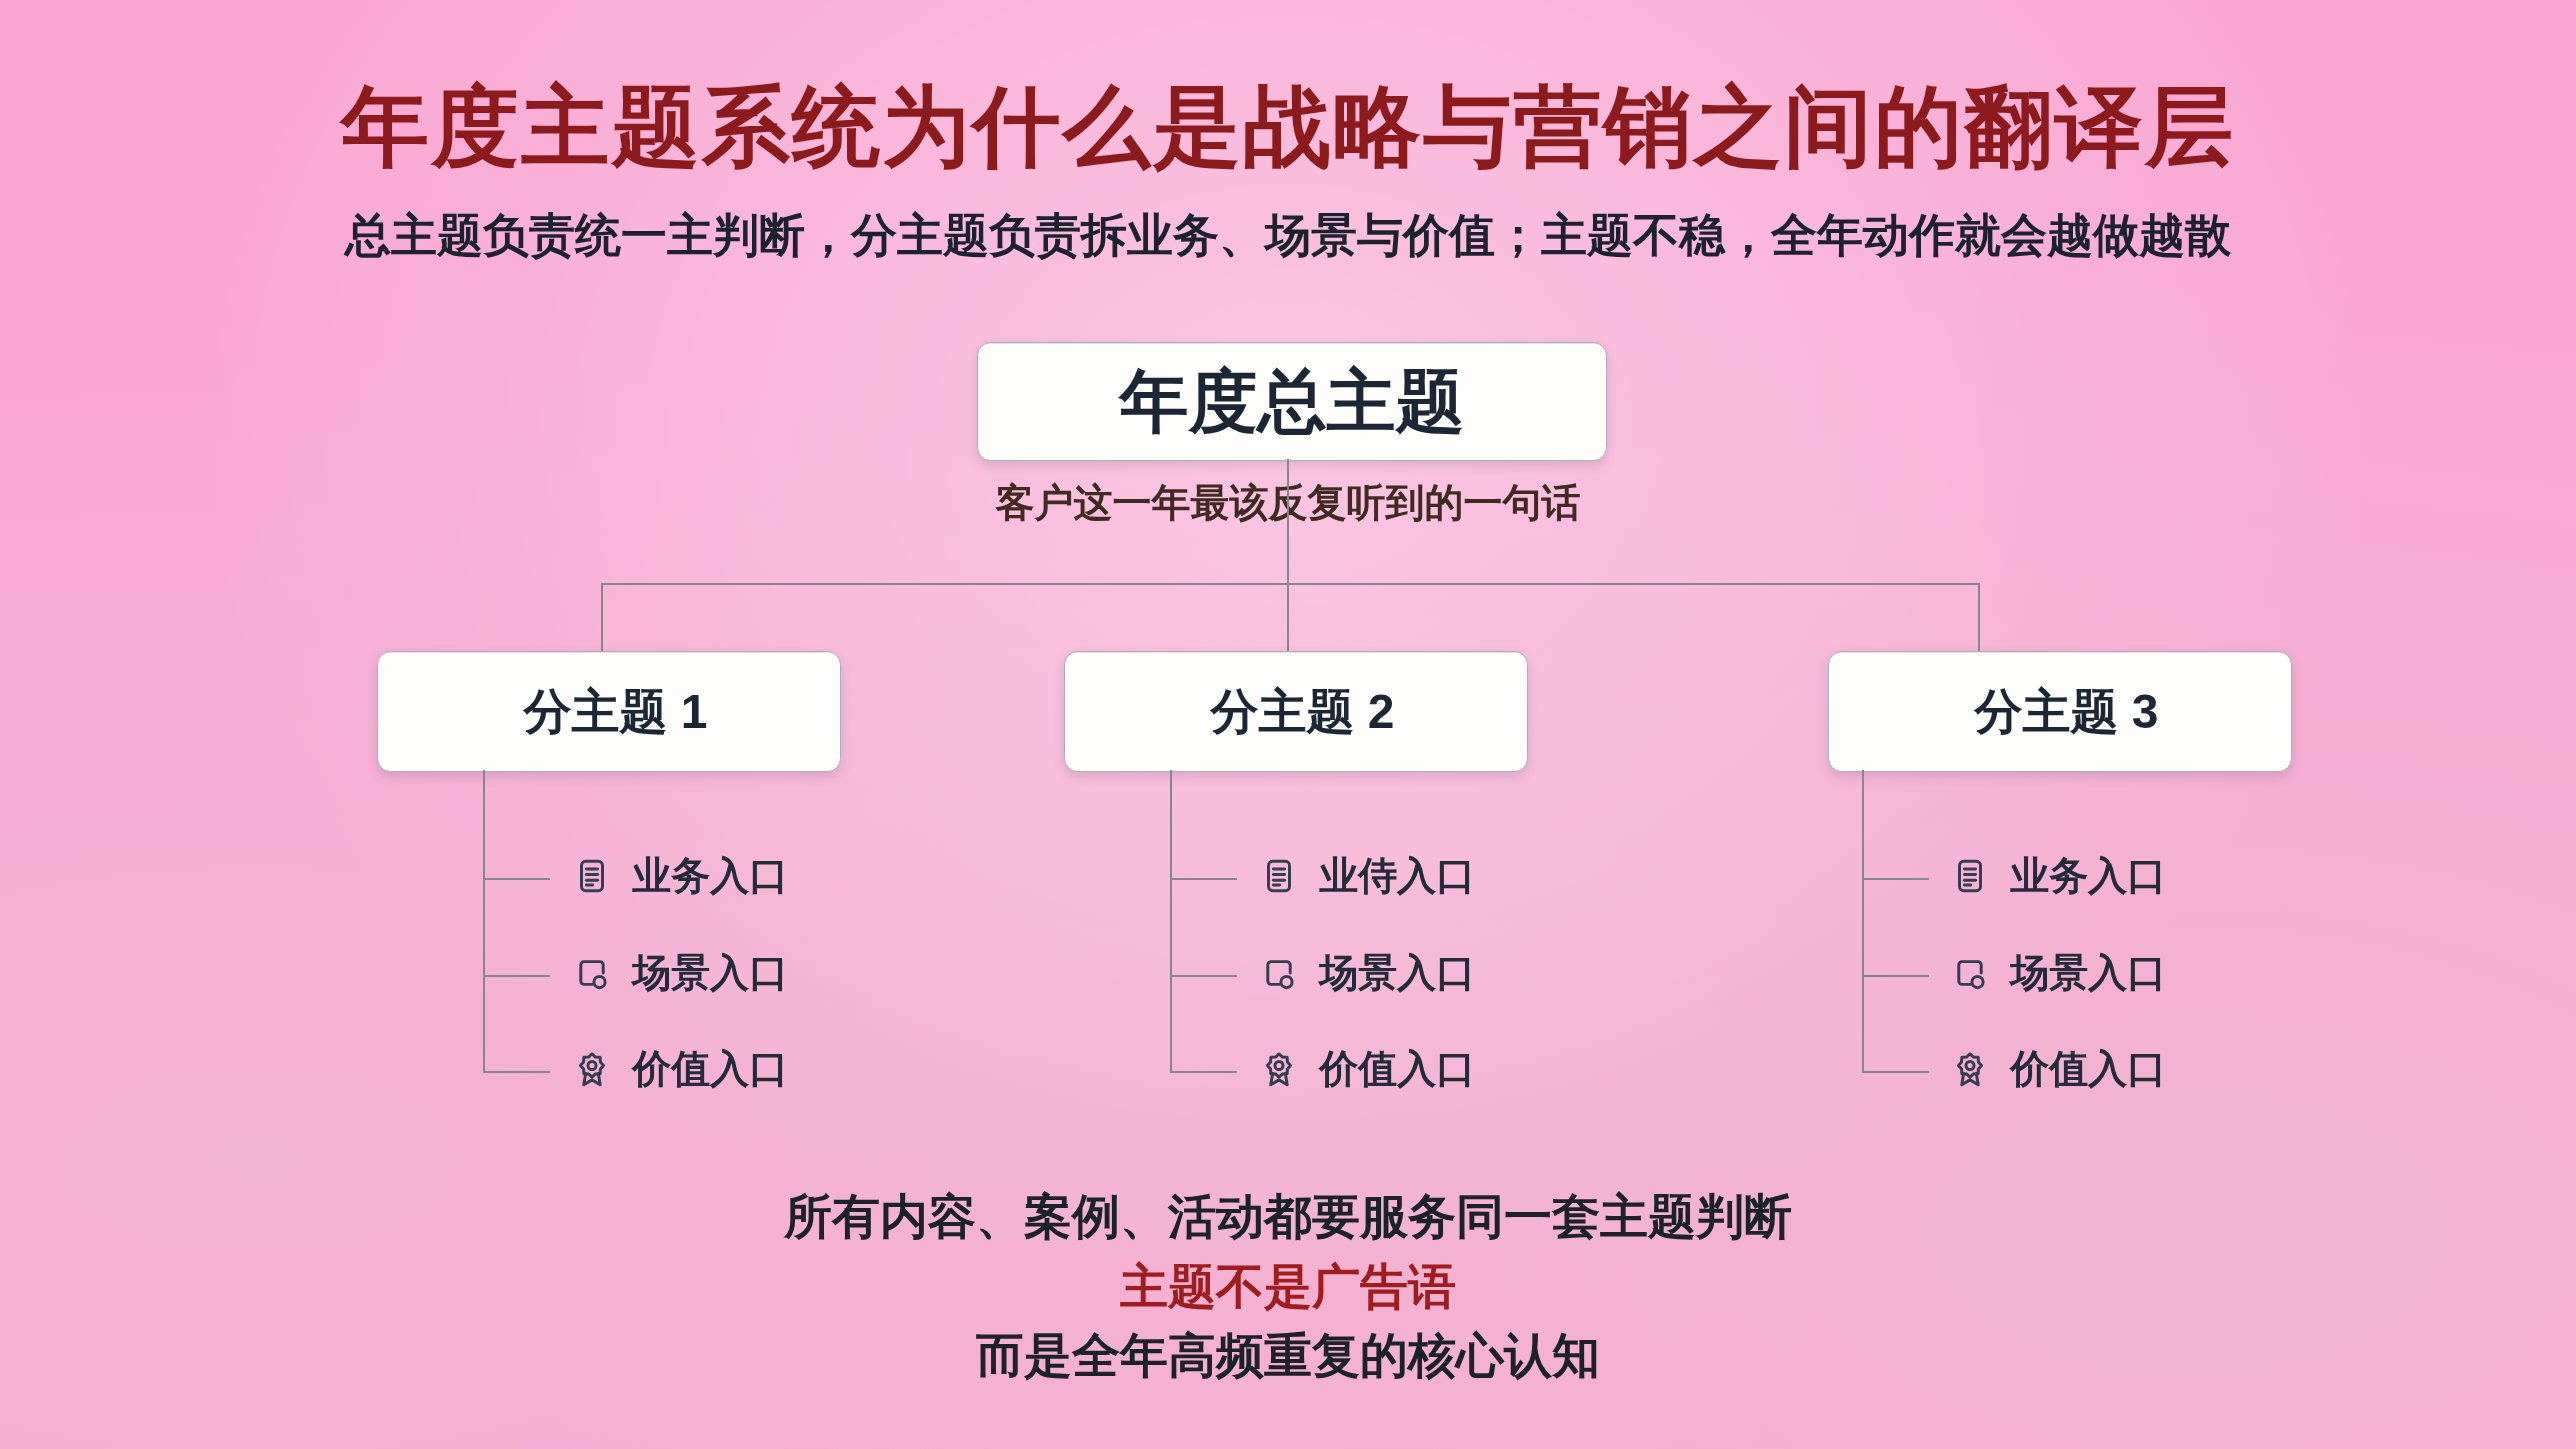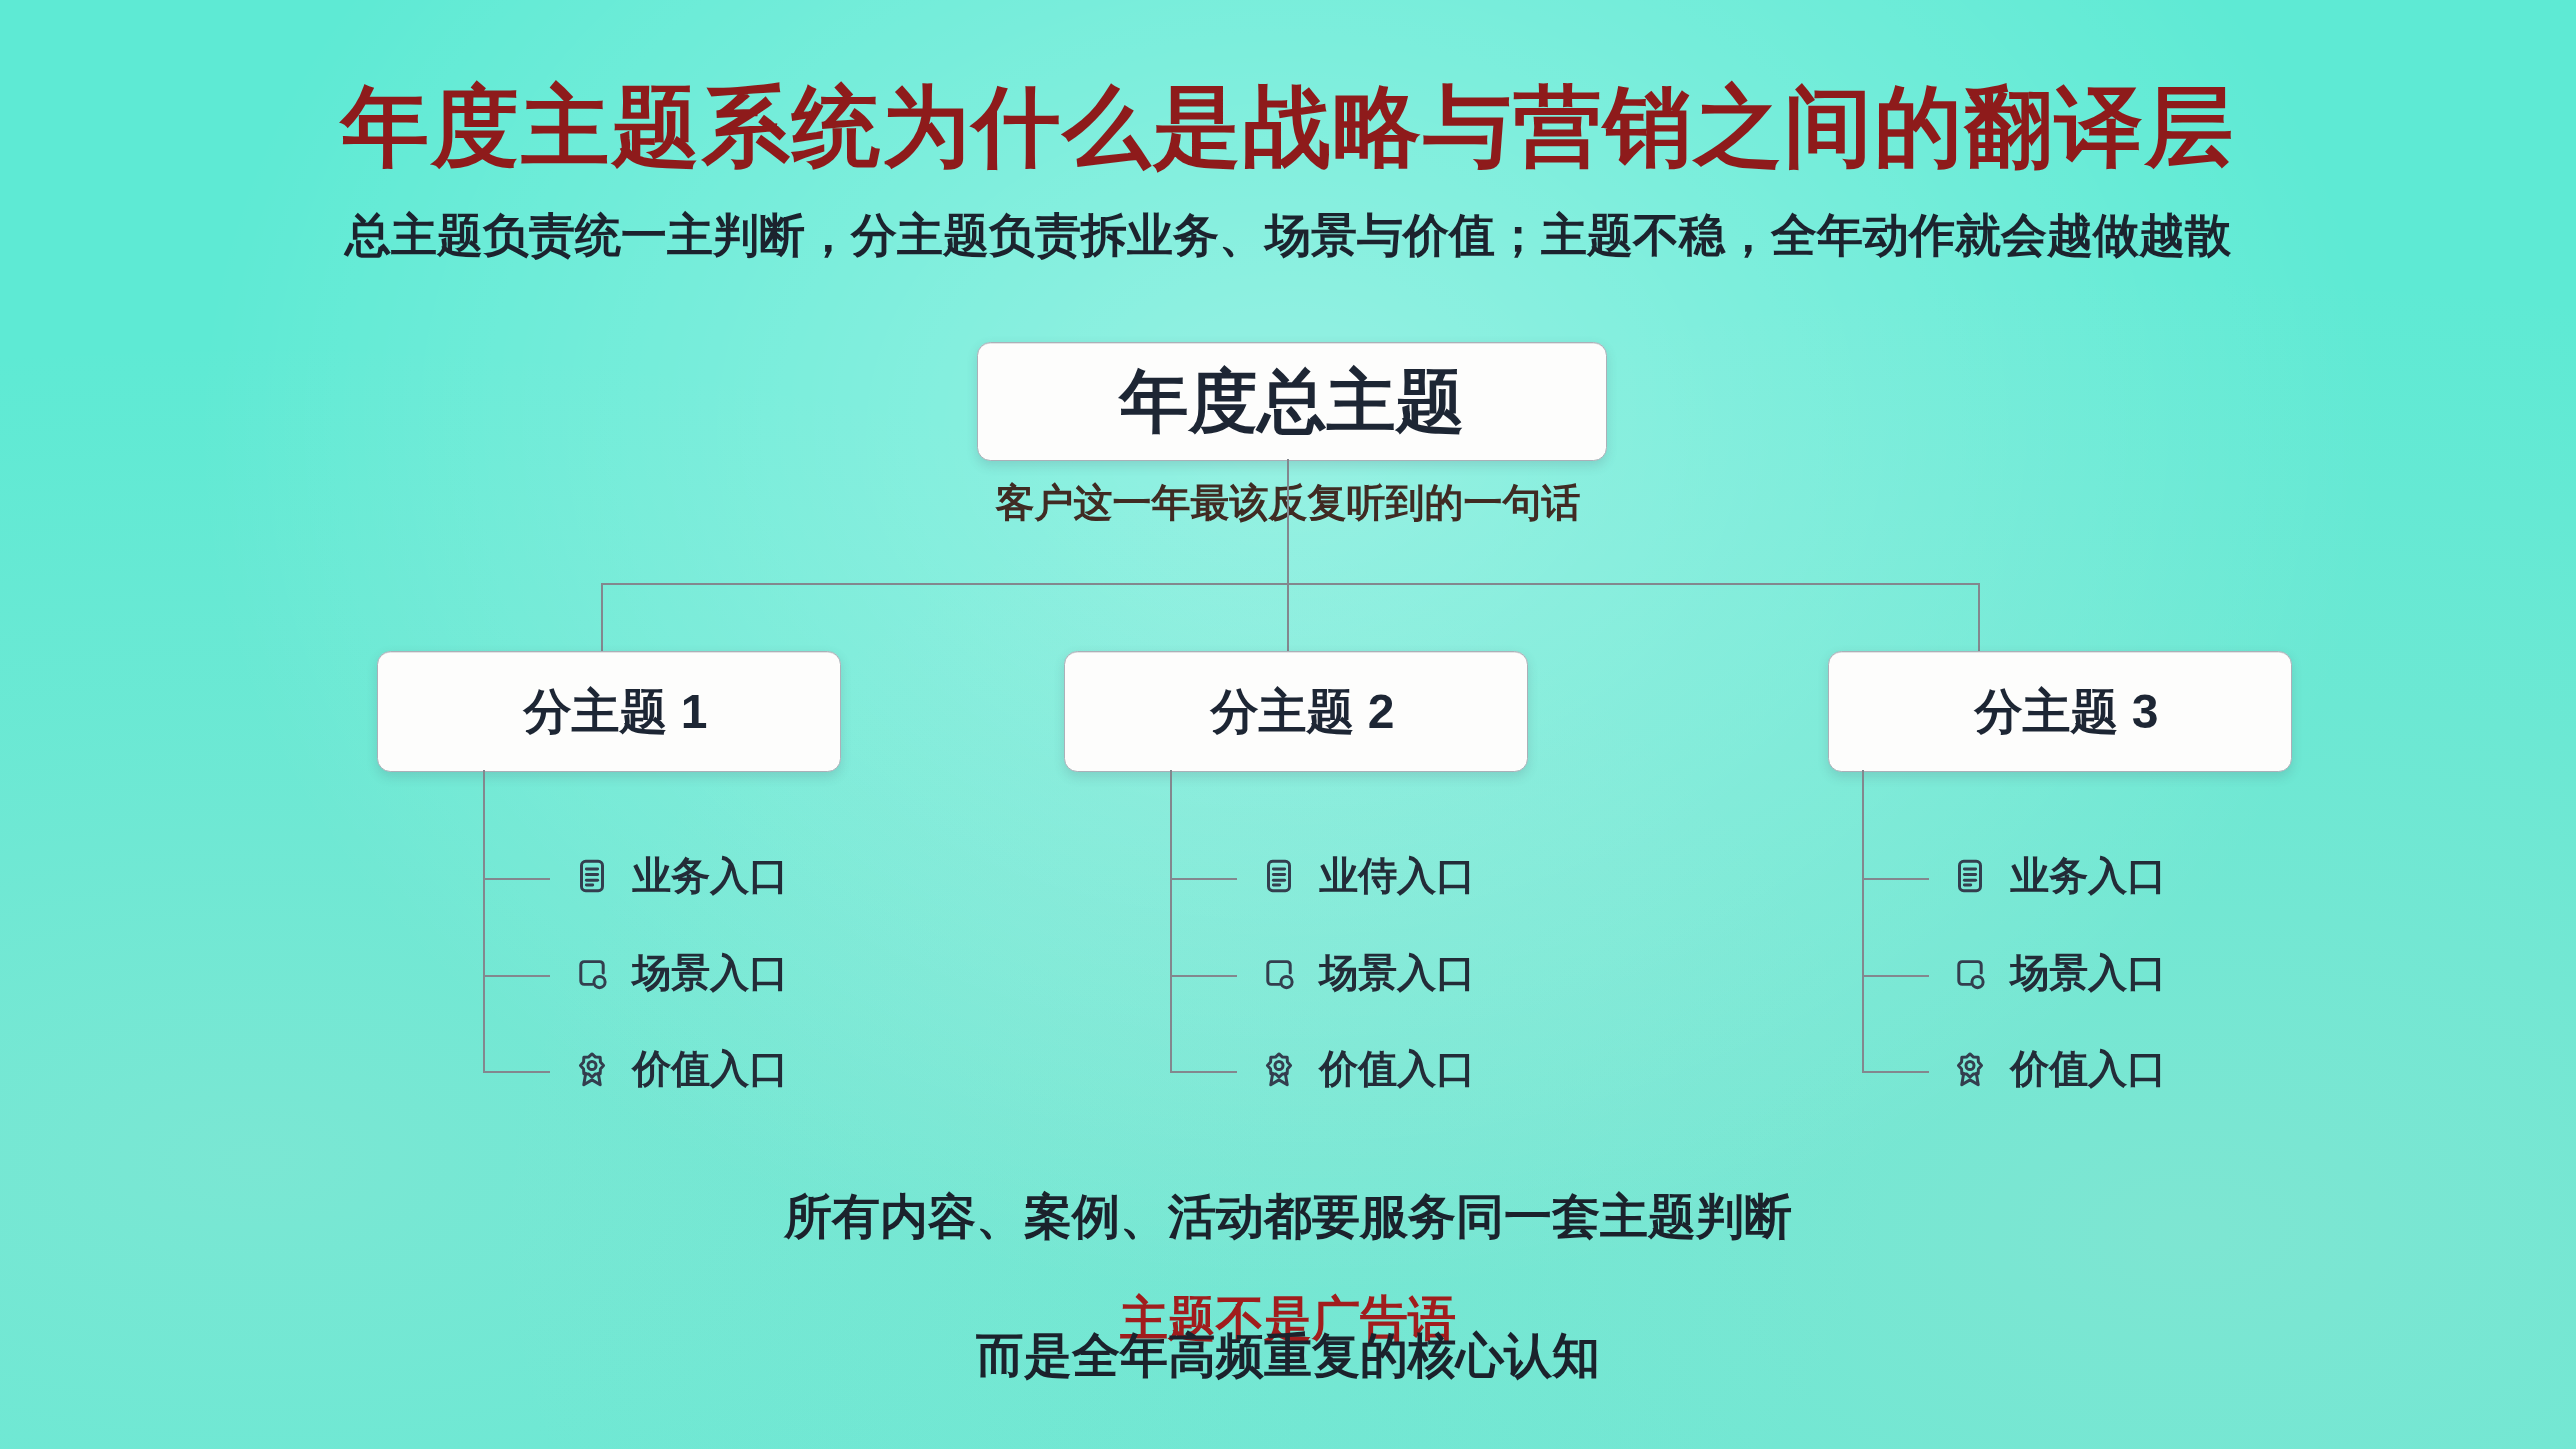--- a/index.html
+++ b/index.html
@@ -1,18 +1,18 @@
 <!DOCTYPE html>
 <html style="font-size:12px"><head>
 <meta charset="utf-8">
 <style>
   html,body{margin:0;padding:0;background:#e8e6df;}
   .canvas{
     position:relative; width:2576px; height:1450px; overflow:hidden;
-    background:#5eead4;
+    background:#f9a8d4;
     font-family:"Liberation Sans", sans-serif;
   }
   .canvas::before{
     content:""; position:absolute; inset:0; pointer-events:none;
     background:
       radial-gradient(ellipse at 50% 30%, rgba(255,255,255,0.35), rgba(255,255,255,0) 60%),
       radial-gradient(ellipse at 85% 85%, rgba(220,216,204,0.25), rgba(220,216,204,0) 55%),
       radial-gradient(ellipse at 10% 80%, rgba(223,219,208,0.22), rgba(223,219,208,0) 50%);
   }
   .center-text{position:absolute; left:0; right:0; text-align:center;}
@@ -37,21 +37,21 @@
   .tick{height:2.2px; width:67px;}
   .tick.s1{left:483px;} .tick.s2{left:1170px;} .tick.s3{left:1862px;}
   .tick.r1{top:878px;} .tick.r2{top:975px;} .tick.r3{top:1071px;}
   .leaf{position:absolute; height:48px; display:flex; align-items:flex-start; gap:19.3px;}
   .leaf.s1{left:571px;} .leaf.s2{left:1258px;} .leaf.s3{left:1949px;}
   .leaf.r1{top:855px;} .leaf.r2{top:952px;} .leaf.r3{top:1048px;}
   .leaf svg{width:42px; height:42px; stroke:#333e4e; stroke-width:1.7; fill:none;
             stroke-linecap:round; stroke-linejoin:round; flex:0 0 auto;}
   .leaf-label{font-size:39px; line-height:42px; font-weight:700; color:#232c38; white-space:nowrap;}
   .f1{top:1191px; font-size:48px; line-height:52px; font-weight:700; color:#1b222c;}
-  .f2{top:1261px; font-size:48px; line-height:52px; font-weight:800; color:#a11d1d;margin-top:32px;}
+  .f2{top:1261px; font-size:48px; line-height:52px; font-weight:800; color:#a11d1d;}
   .f3{top:1330px; font-size:48px; line-height:52px; font-weight:700; color:#1b222c;}
 </style>
 </head>
 <body>
 
 <div class="canvas">
 
   <div class="center-text title">年度主题系统为什么是战略与营销之间的翻译层</div>
   <div class="center-text subtitle">总主题负责统一主判断，分主题负责拆业务、场景与价值；主题不稳，全年动作就会越做越散</div>
 

